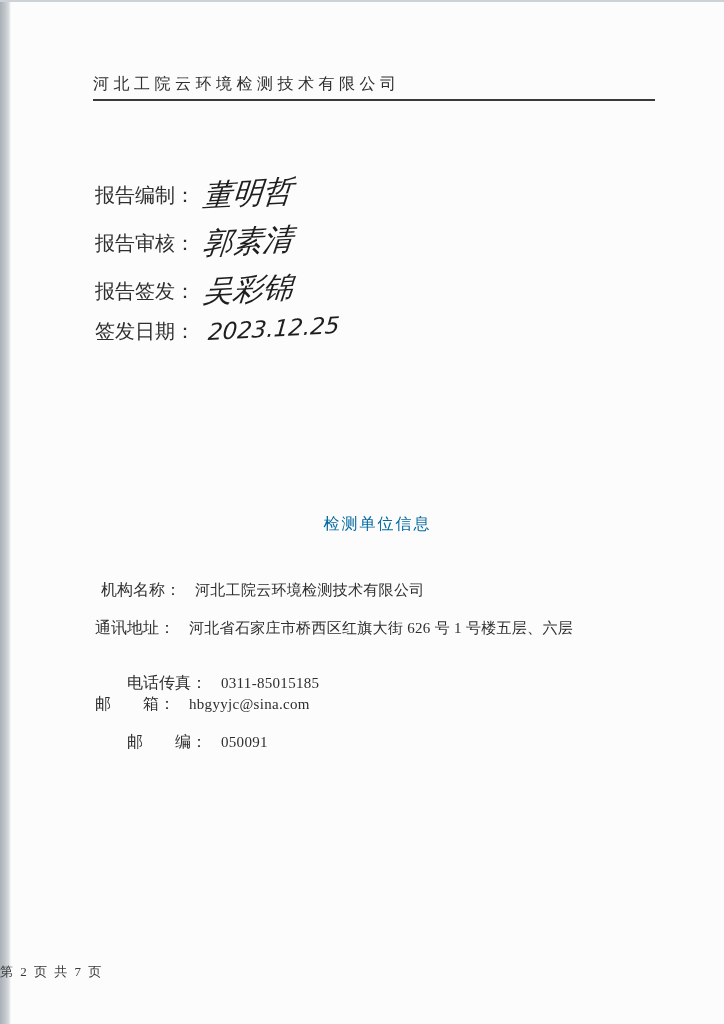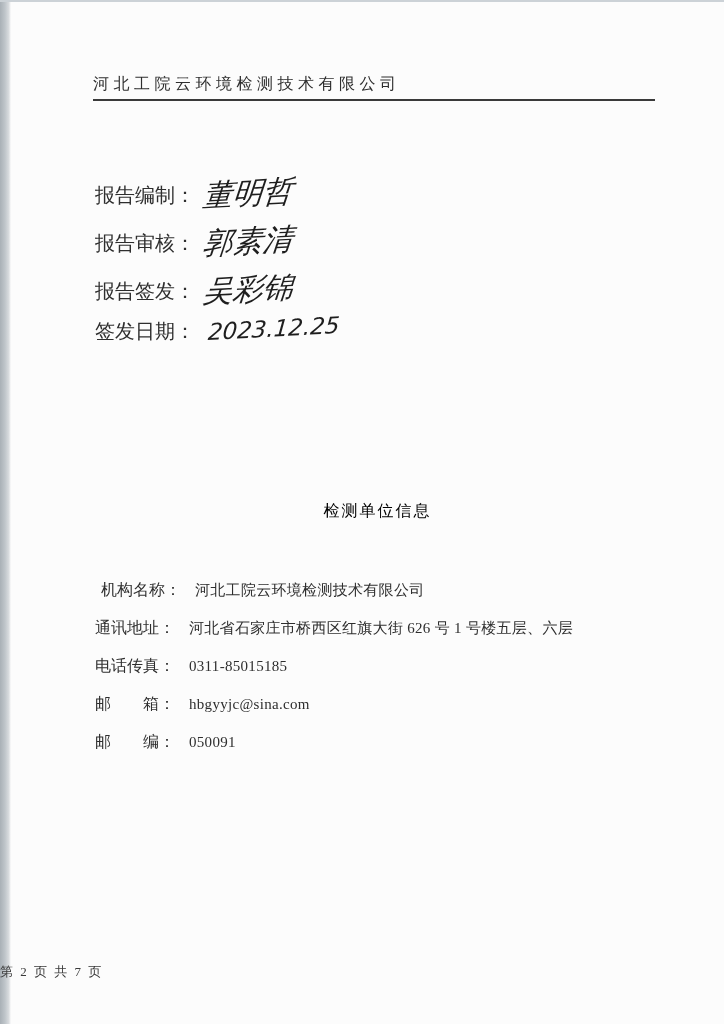--- a/index.html
+++ b/index.html
@@ -50,22 +50,22 @@
     font-weight: 500;
     color: #1e1e1e;
     transform: rotate(-3deg) skewX(-8deg);
     transform-origin: left bottom;
   }
   .sig-name { font-size: 30px; margin-left: 6px; position: relative; top: 4px; }
   .sig-date { font-size: 23px; margin-left: 12px; position: relative; top: 2px; }
 
   
   .section-title {
-    position: absolute; left: 0; top: 501px; width: 100%;
-    text-align: center; font-size: 16px; letter-spacing: 2px; color: #000000; padding-left: 31px;
+    position: absolute; left: 0; top: 514px; width: 100%;
+    text-align: center; font-size: 16px; letter-spacing: 2px; color: #0369a1; padding-left: 31px;
   }
 
   
   .info-row { position: absolute; left: 95px; white-space: nowrap; }
   .info-label { display: inline-block; font-size: 16px; color: #2e2e2e; }
   .info-value {
     display: inline-block; margin-left: 14px; font-size: 15px;
     color: #2e2e2e; letter-spacing: 0.3px;
   }
 
@@ -106,27 +106,27 @@
   <div class="section-title">检测单位信息</div>
 
   <div class="info-row" style="top: 580px; margin-left: 6px;">
     <span class="info-label">机构名称：</span><span class="info-value">河北工院云环境检测技术有限公司</span>
   </div>
 
   <div class="info-row" style="top: 618px;">
     <span class="info-label">通讯地址：</span><span class="info-value">河北省石家庄市桥西区红旗大街 626 号 1 号楼五层、六层</span>
   </div>
 
-  <div class="info-row" style="top: 656px;">
+  <div class="info-row" style="top: 673px; margin-left: 32px;">
     <span class="info-label">电话传真：</span><span class="info-value">0311-85015185</span>
   </div>
 
   <div class="info-row" style="top: 694px;">
     <span class="info-label">邮　　箱：</span><span class="info-value">hbgyyjc@sina.com</span>
   </div>
 
-  <div class="info-row" style="top: 732px;">
+  <div class="info-row" style="top: 732px; margin-left: 32px;">
     <span class="info-label">邮　　编：</span><span class="info-value">050091</span>
   </div>
 
   <div class="footer">第 2 页 共 7 页</div>
 
 </div>
 
 </body></html>

